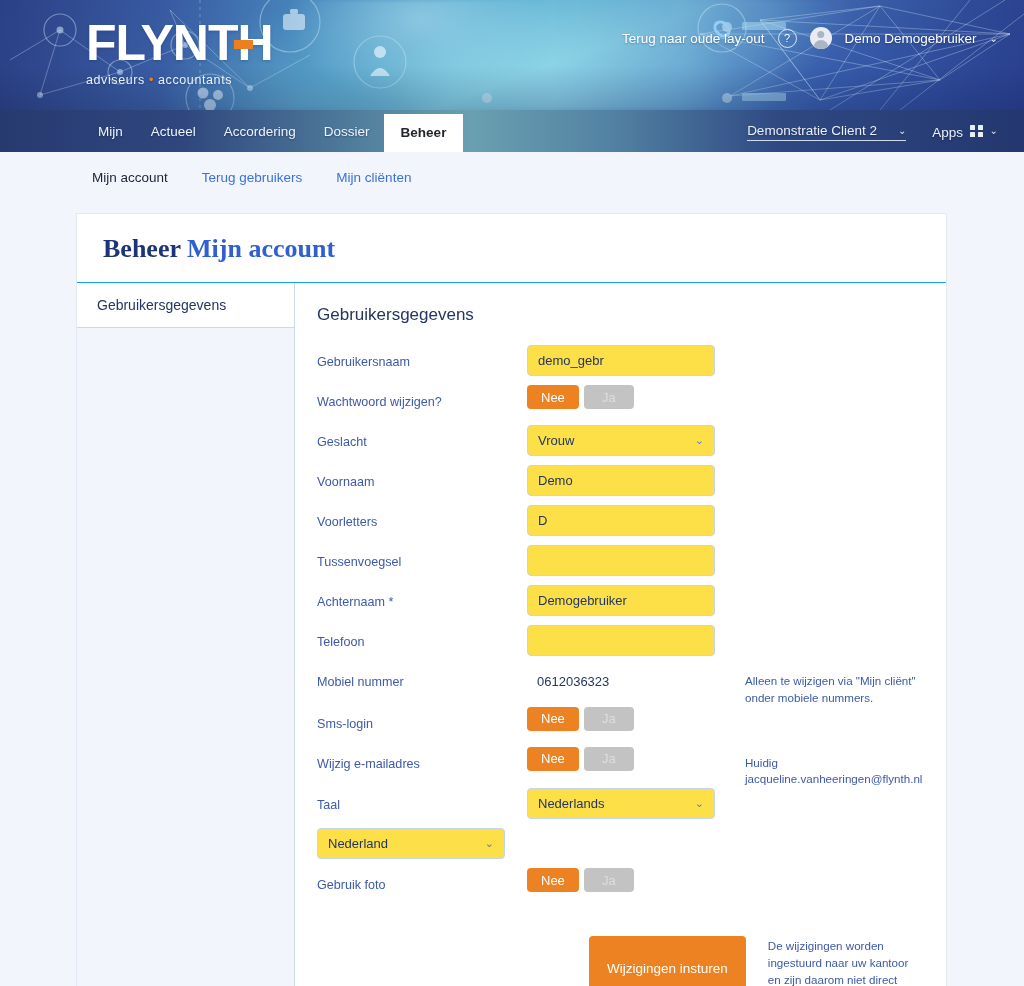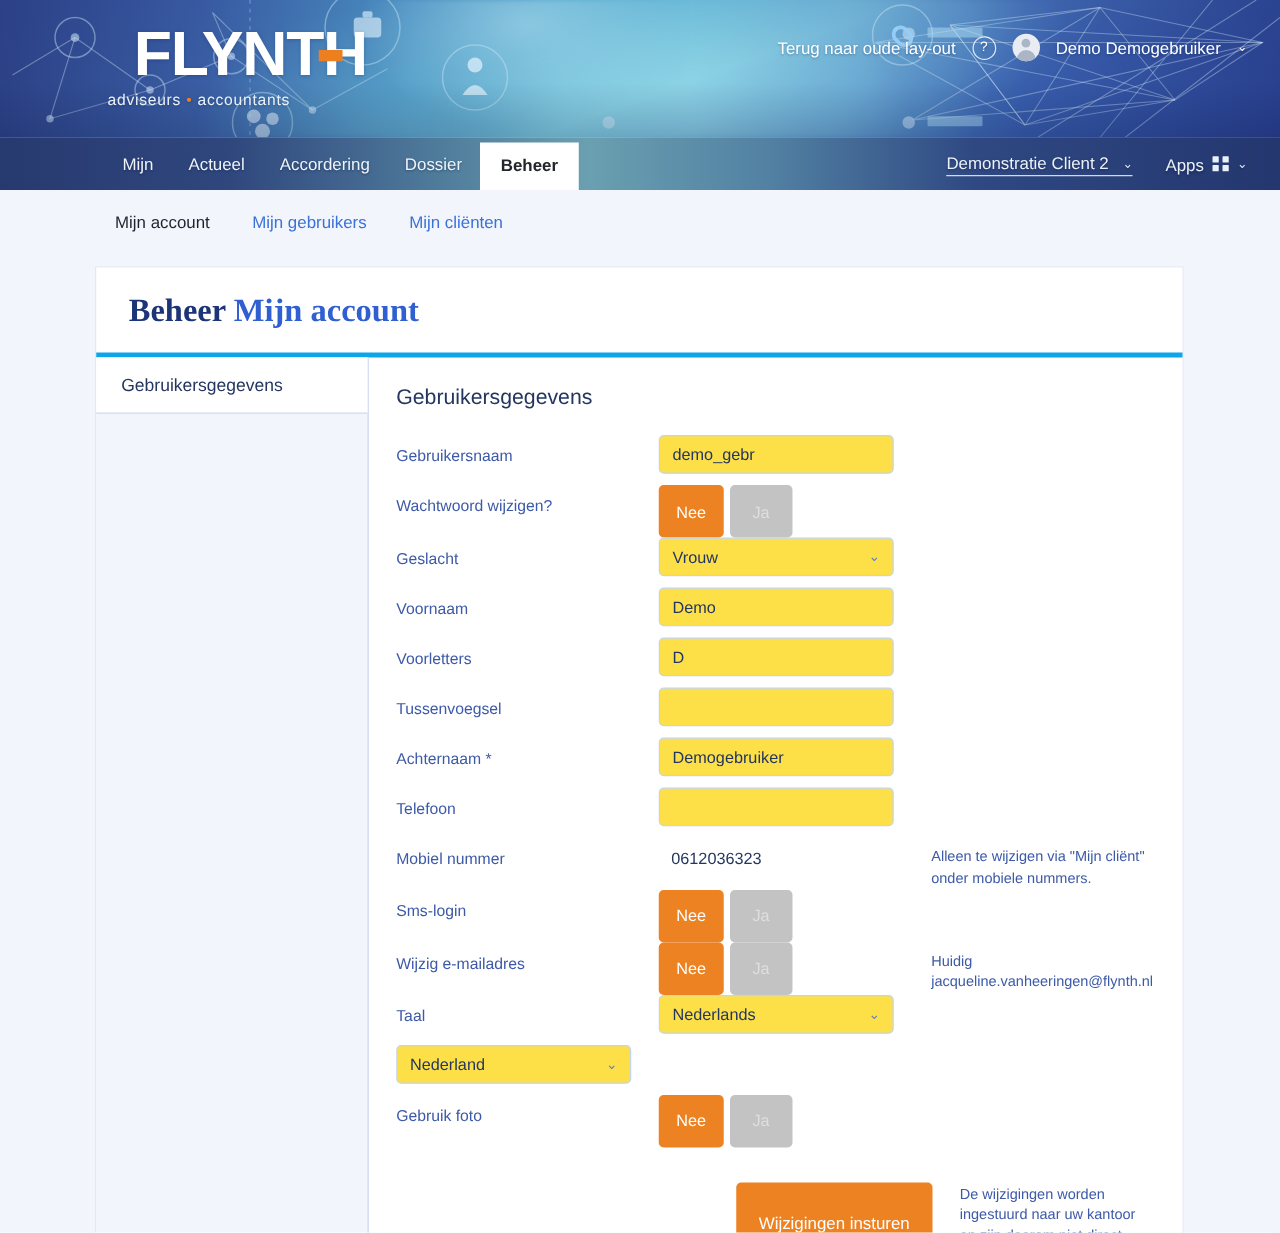--- a/index.html
+++ b/index.html
@@ -52,21 +52,20 @@
   }
   .logo-word {
     font-family: "Liberation Sans", sans-serif;
     font-weight: 700;
     font-size: 50px;
     letter-spacing: -1px;
     color: #ffffff;
     line-height: 1;
     position: relative;
     text-shadow: 0 1px 3px rgba(10,30,80,0.25);
-    margin-left: 21px;
   }
   .logo-dash {
     position: absolute;
     width: 19px; height: 9px;
     background: #ee7f1e;
     right: 20px; top: 22px;
   }
   .logo-sub {
     margin-top: 5px;
     font-size: 12.5px;
@@ -137,21 +136,21 @@
   }
   .nav-right {
     margin-left: auto; display: flex; align-items: center; gap: 26px;
     padding-right: 26px; padding-bottom: 11px;
     color: #eaf1f8; font-size: 13.5px;
     text-shadow: 0 1px 2px rgba(5,15,50,0.4);
   }
   .client-switch {
     border-bottom: 1.4px solid rgba(225,236,248,0.9);
     padding-bottom: 2px;
-    display: flex; align-items: center; gap: 11px; cursor: pointer;
+    display: flex; align-items: center; gap: 21px; cursor: pointer;
   }
   .apps-box { display: flex; gap: 7px; cursor: pointer; }
   .grid-icon {
     display: grid; grid-template-columns: 5px 5px; grid-template-rows: 5px 5px;
     gap: 2.5px;
   }
   .grid-icon i { display: block; background: #e8f0f8; border-radius: 0.5px; }
 
   
   .subnav {
@@ -164,21 +163,21 @@
 
   
   .card {
     margin: 28px 76px 0 76px;
     width: 871px;
     background: #ffffff;
     border: 1px solid #e3e9f4;
   }
   .card-head {
     padding: 22px 26px 20px;
-    border-bottom: 4px solid #0ea5e9;
+    border-bottom: 1px solid #0ea5e9;
   }
   .card-title {
     font-family: "Liberation Serif", serif;
     font-size: 26px; font-weight: 700;
     color: #1c3478; line-height: 1;
   }
   .card-title .accent { color: #2f5fd0; }
 
   .card-body { display: flex; min-height: 700px; }
 
@@ -228,21 +227,21 @@
     outline: none;
   }
   .sel {
     display: flex; align-items: center; justify-content: space-between;
     cursor: pointer;
   }
   .sel .chev { color: #5b7cc0; font-size: 11px; }
 
   .toggle { display: flex; }
   .tg {
-    min-width: 50px; height: 42px;
+    min-width: 50px; height: 24px;
     display: flex; align-items: center; justify-content: center;
     font-size: 13px; border-radius: 4px;
     cursor: pointer; user-select: none;
   }
   .tg.on  { background: #ed8222; color: #ffffff; padding: 0 14px; }
   .tg.off { background: #c3c3c3; color: #dedede; padding: 0 15px; margin-left: 5px; }
 
   .static-val {
     font-size: 13px; color: #24355f; padding: 9px 0 0 10px;
   }
@@ -371,21 +370,21 @@
           <i></i>
           <i></i>
         </span>
       <span class="caret">⌄</span>
     </div>
   </div>
 </div>
 
 <div class="subnav">
   <a class="active">Mijn account</a>
-  <a>Mijn gebruikers</a>
+  <a>Terug gebruikers</a>
   <a>Mijn cliënten</a>
 </div>
 
 <div class="card">
 
   <div class="card-head">
     <div class="card-title">
       <span>Beheer</span>
       <span class="accent">Mijn account</span>
     </div>

